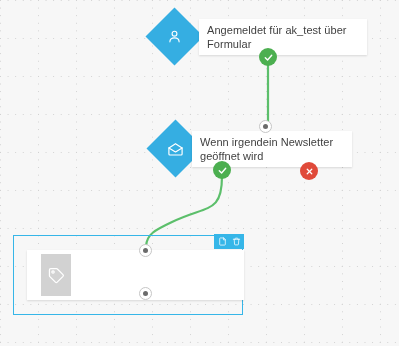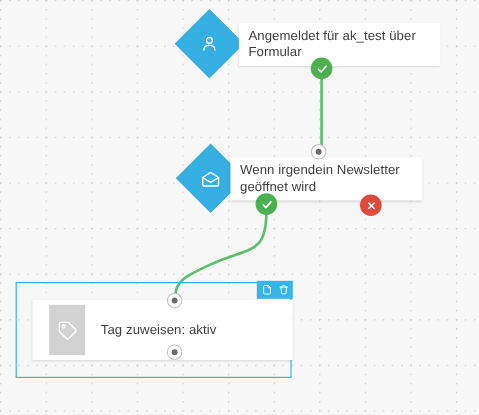--- a/index.html
+++ b/index.html
@@ -221,21 +221,20 @@
 
   <div id="selection-box"></div>
   <div class="node" id="node-tag">
     <div class="card">
       <span class="icon-box">
         <svg width="19" height="19" viewBox="0 0 24 24" fill="none" stroke="#ffffff" stroke-width="1.6" stroke-linecap="round" stroke-linejoin="round">
           <path d="M20.2 13.1 12.9 20.4a1.6 1.6 0 0 1-2.3 0l-7-7a1.6 1.6 0 0 1-.5-1.2V4.9c0-.9.7-1.6 1.6-1.6h7.3c.4 0 .8.2 1.1.5l7.1 7.1a1.6 1.6 0 0 1 0 2.2z"></path>
           <circle cx="7.6" cy="7.6" r="1.5"></circle>
         </svg>
       </span>
-      <span class="card-text">Tag zuweisen: aktiv</span>
     </div>
   </div>
 
   <div id="node-toolbar">
     <span class="tb-btn">
       <svg width="9" height="11" viewBox="0 0 24 24" fill="none" stroke="#ffffff" stroke-width="2" stroke-linecap="round" stroke-linejoin="round">
         <path d="M14.5 2.5H6.2A1.7 1.7 0 0 0 4.5 4.2v15.6a1.7 1.7 0 0 0 1.7 1.7h11.6a1.7 1.7 0 0 0 1.7-1.7V7.5z"></path>
         <path d="M14.5 2.5v5h5"></path>
       </svg>
     </span>

